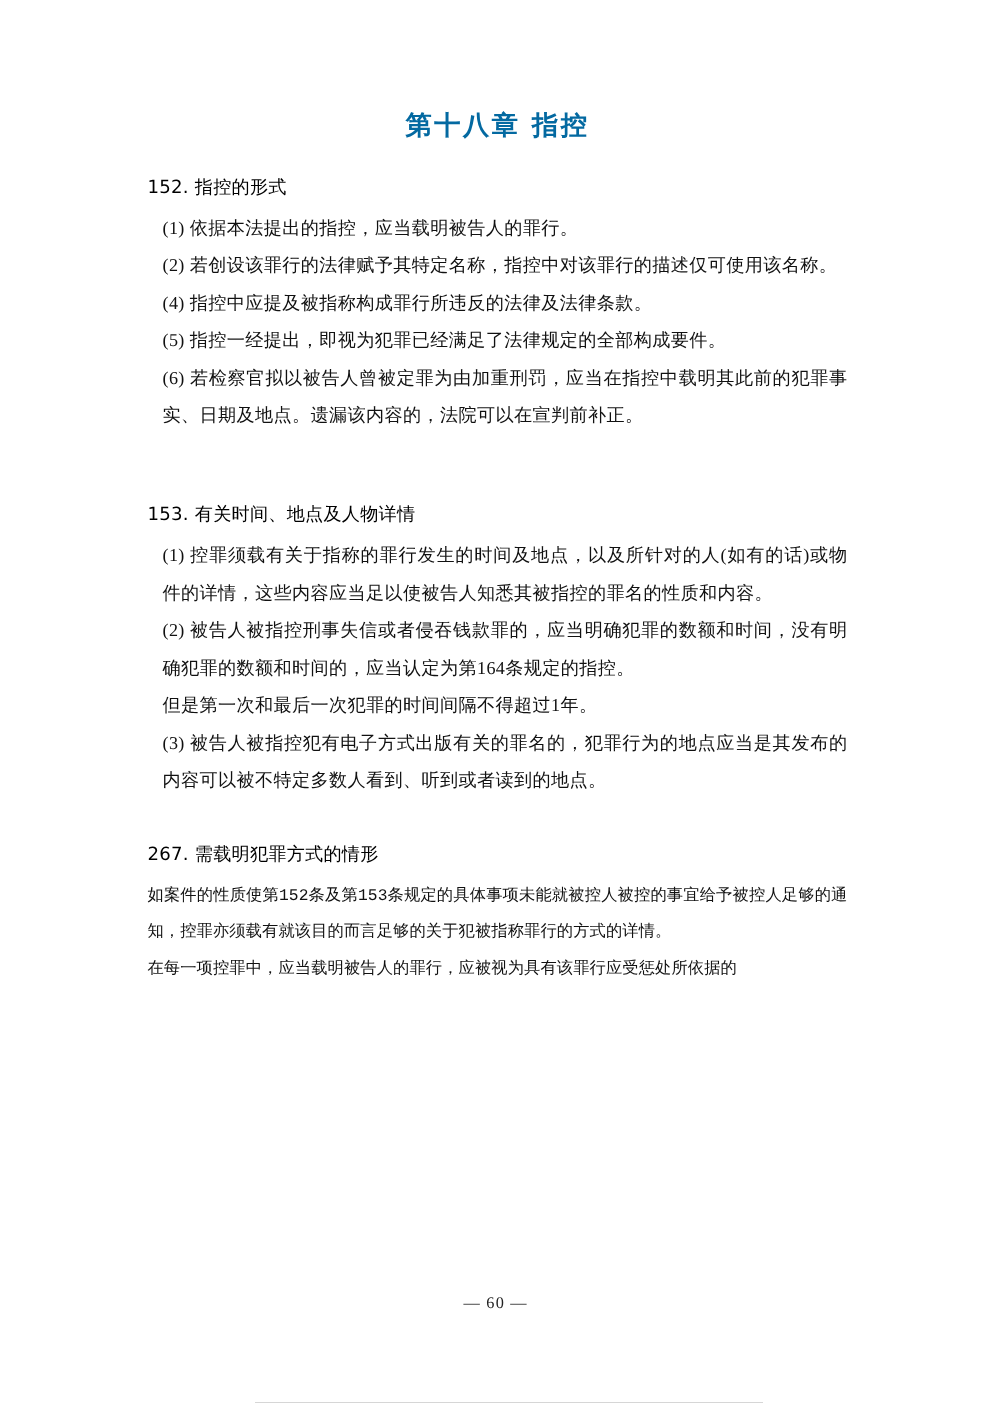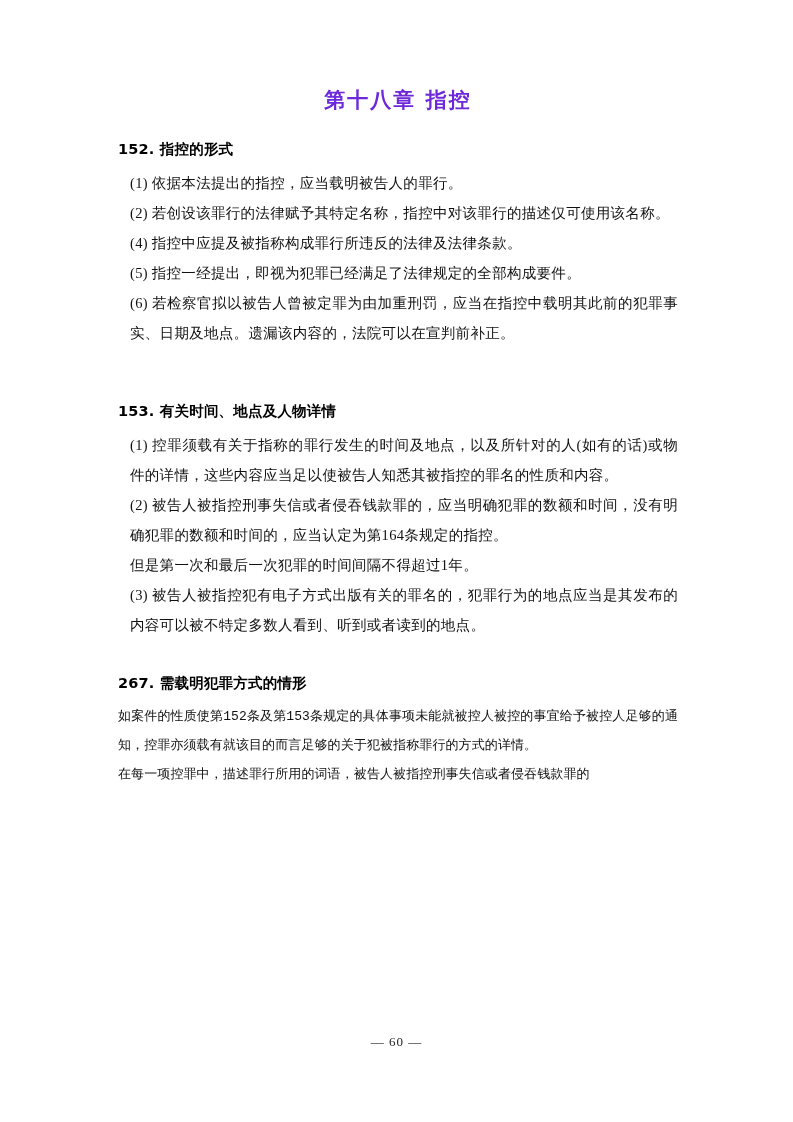--- a/index.html
+++ b/index.html
@@ -24,25 +24,25 @@
     top: 86px;
     width: 560px;
   }
   .doc-title {
     text-align: center;
     font-family: "DejaVu Sans", "Liberation Sans", sans-serif;
     font-weight: bold;
     font-size: 21px;
     letter-spacing: 2px;
     margin: 0 0 26px 0;
-    color: #6d28d9;
+    color: #0369a1;
   }
   .section-heading {
     font-family: "DejaVu Sans", "Liberation Sans", sans-serif;
-    font-weight: bold;
+    font-weight: normal;
     font-size: 14.5px;
     margin: 0 0 9px 0;
     color: #000;
     letter-spacing: 0.2px;
   }
   .section-heading.spaced-top {
     margin-top: 34px;
   }
   .para {
     font-size: 14.5px;
@@ -108,20 +108,20 @@
       <p class="para">但是第一次和最后一次犯罪的时间间隔不得超过1年。</p>
       <p class="para">(3) 被告人被指控犯有电子方式出版有关的罪名的，犯罪行为的地点应当是其发布的内容可以被不特定多数人看到、听到或者读到的地点。</p>
     </div>
 
     <div class="block-154">
       <div class="section-heading spaced-top">267. 需载明犯罪方式的情形</div>
       <p class="para">如案件的性质使第152条及第153条规定的具体事项未能就被控人被控的事宜给予被控人足够的通知，控罪亦须载有就该目的而言足够的关于犯被指称罪行的方式的详情。</p>
     </div>
 
     <div class="block-155">
-      <p class="para">在每一项控罪中，描述罪行所用的词语，被告人被指控刑事失信或者侵吞钱款罪的</p>
+      <p class="para">在每一项控罪中，应当载明被告人的罪行，应被视为具有该罪行应受惩处所依据的</p>
     </div>
 
   </div>
 
   <div class="footer">— 60 —</div>
 
 </div>
 
 </body></html>

